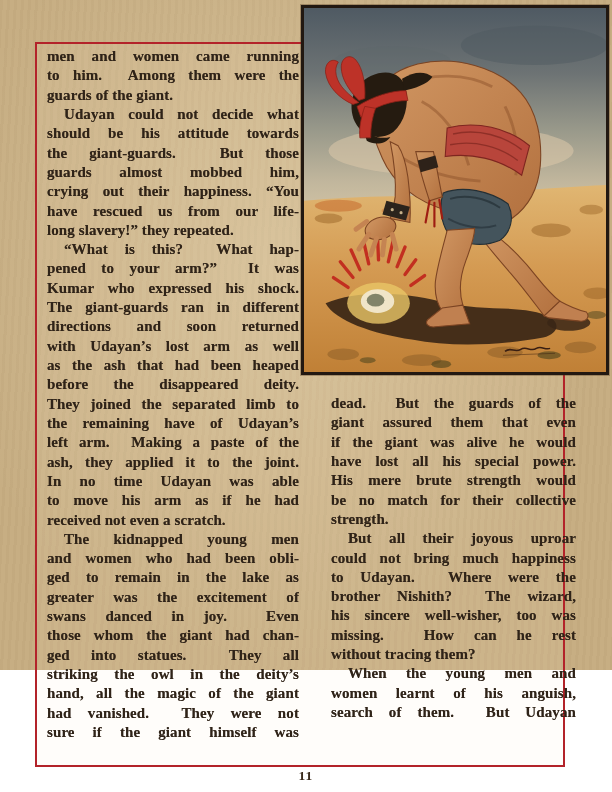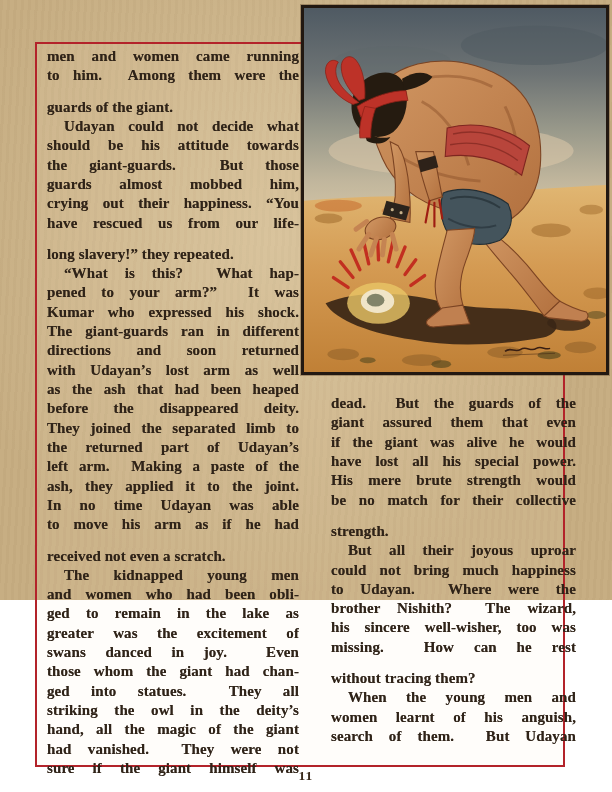--- a/index.html
+++ b/index.html
@@ -1,18 +1,18 @@
 <!DOCTYPE html>
 <html><head>
 <meta charset="utf-8">
 <style>
   html,body{margin:0;padding:0;}
   body{width:612px;height:792px;overflow:hidden;font-family:"Liberation Serif",serif;}
   .page{
-    position:relative;width:612px;height:600px;
+    position:relative;width:612px;height:670px;
     background:
       radial-gradient(ellipse at 45% 40%, rgba(255,244,214,.25), rgba(0,0,0,0) 70%),
       repeating-linear-gradient(93deg, rgba(120,90,50,.05) 0 3px, rgba(0,0,0,0) 3px 7px),
       #c7ae83;
   }
   .frame{
     position:absolute;left:35px;top:42px;width:530px;height:725px;
     border:2.5px solid #b3232a;box-sizing:border-box;
     background:rgba(255,240,205,.10);
   }
@@ -20,21 +20,21 @@
     position:absolute;color:#2f2318;font-weight:700;font-size:15px;
     letter-spacing:.1px;
   }
   .col-left{left:47px;top:47px;width:252px;}
   .col-right{left:331px;top:394px;width:245px;}
   .line{
     display:block;height:19.32px;line-height:19.32px;overflow:hidden;
     text-align:justify;text-align-last:justify;white-space:pre-wrap;
     text-shadow:0 0 .5px rgba(47,35,24,.55);
   }
-  .line.end{text-align-last:left;margin-top:12px;}
+  .line.end{text-align-last:left;}
   .line.indent{text-indent:17px;}
   .illustration{
     position:absolute;left:301px;top:5px;width:308px;height:370px;
     border:3px solid #221811;box-sizing:border-box;background:#d9c6a5;
     box-shadow:0 0 0 1px rgba(80,55,30,.35);
   }
   .illustration svg{display:block;width:100%;height:100%;}
   .page-number{
     position:absolute;left:0;top:768px;width:612px;text-align:center;
     font-size:13.5px;font-weight:700;color:#3a2a1c;letter-spacing:1px;
@@ -60,21 +60,21 @@
       <div class="line end">long slavery!” they repeated.</div>
       <div class="line indent">“What is this?  What hap-</div>
       <div class="line">pened to your arm?”  It was</div>
       <div class="line">Kumar who expressed his shock.</div>
       <div class="line">The giant-guards ran in different</div>
       <div class="line">directions and soon returned</div>
       <div class="line">with Udayan’s lost arm as well</div>
       <div class="line">as the ash that had been heaped</div>
       <div class="line">before the disappeared deity.</div>
       <div class="line">They joined the separated limb to</div>
-      <div class="line">the returned part of Udayan’s</div>
+      <div class="line">the remaining have of Udayan’s</div>
       <div class="line">left arm.  Making a paste of the</div>
       <div class="line">ash, they applied it to the joint.</div>
       <div class="line">In no time Udayan was able</div>
       <div class="line">to move his arm as if he had</div>
       <div class="line end">received not even a scratch.</div>
       <div class="line indent">The kidnapped young men</div>
       <div class="line">and women who had been obli-</div>
       <div class="line">ged to remain in the lake as</div>
       <div class="line">greater was the excitement of</div>
       <div class="line">swans danced in joy.  Even</div>

